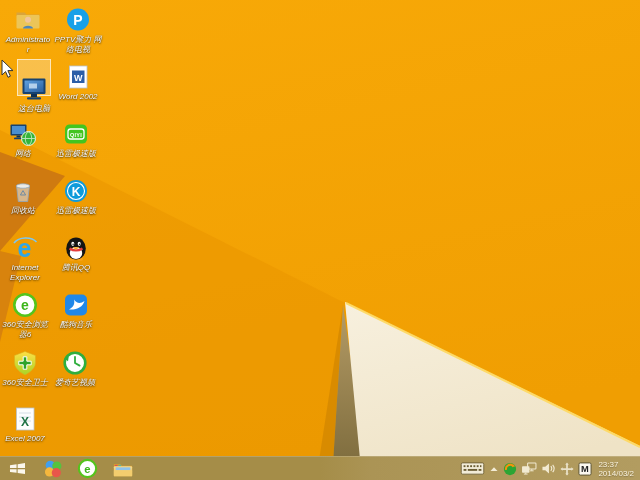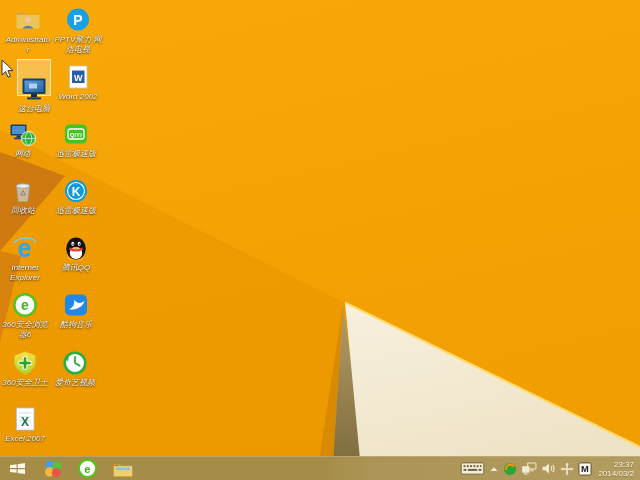--- a/index.html
+++ b/index.html
@@ -29,21 +29,21 @@
     position:absolute;left:0;bottom:0;width:640px;height:24px;z-index:5;
     background:linear-gradient(90deg,#a58d48 0%,#a58d48 50%,#ab9455 58%,#b29c60 100%);
     border-top:1px solid rgba(255,255,255,.18);
     box-sizing:border-box;
     display:flex;align-items:center;
   }
   .tb-btn{width:35px;height:23px;display:flex;align-items:center;justify-content:center;flex:0 0 auto;}
   #tray{margin-left:auto;display:flex;align-items:center;gap:4px;padding-right:3px;}
   .tray-ic{display:flex;align-items:center;justify-content:center;flex:0 0 auto;}
   #clock{
-    text-align:right;font-size:8px;line-height:9px;color:#f8f1dd;
+    font-size:8px;line-height:9px;color:#f8f1dd;
     padding:0 3px 0 2px;flex:0 0 auto;
     text-shadow:0 1px 1px rgba(0,0,0,.25);
   }
 </style>
 </head>
 <body>
 
 <svg id="wallpaper" width="640" height="480" viewBox="0 0 640 480">
   <defs>
     <linearGradient id="gBase" x1="0" y1="0" x2="0.3" y2="1">

